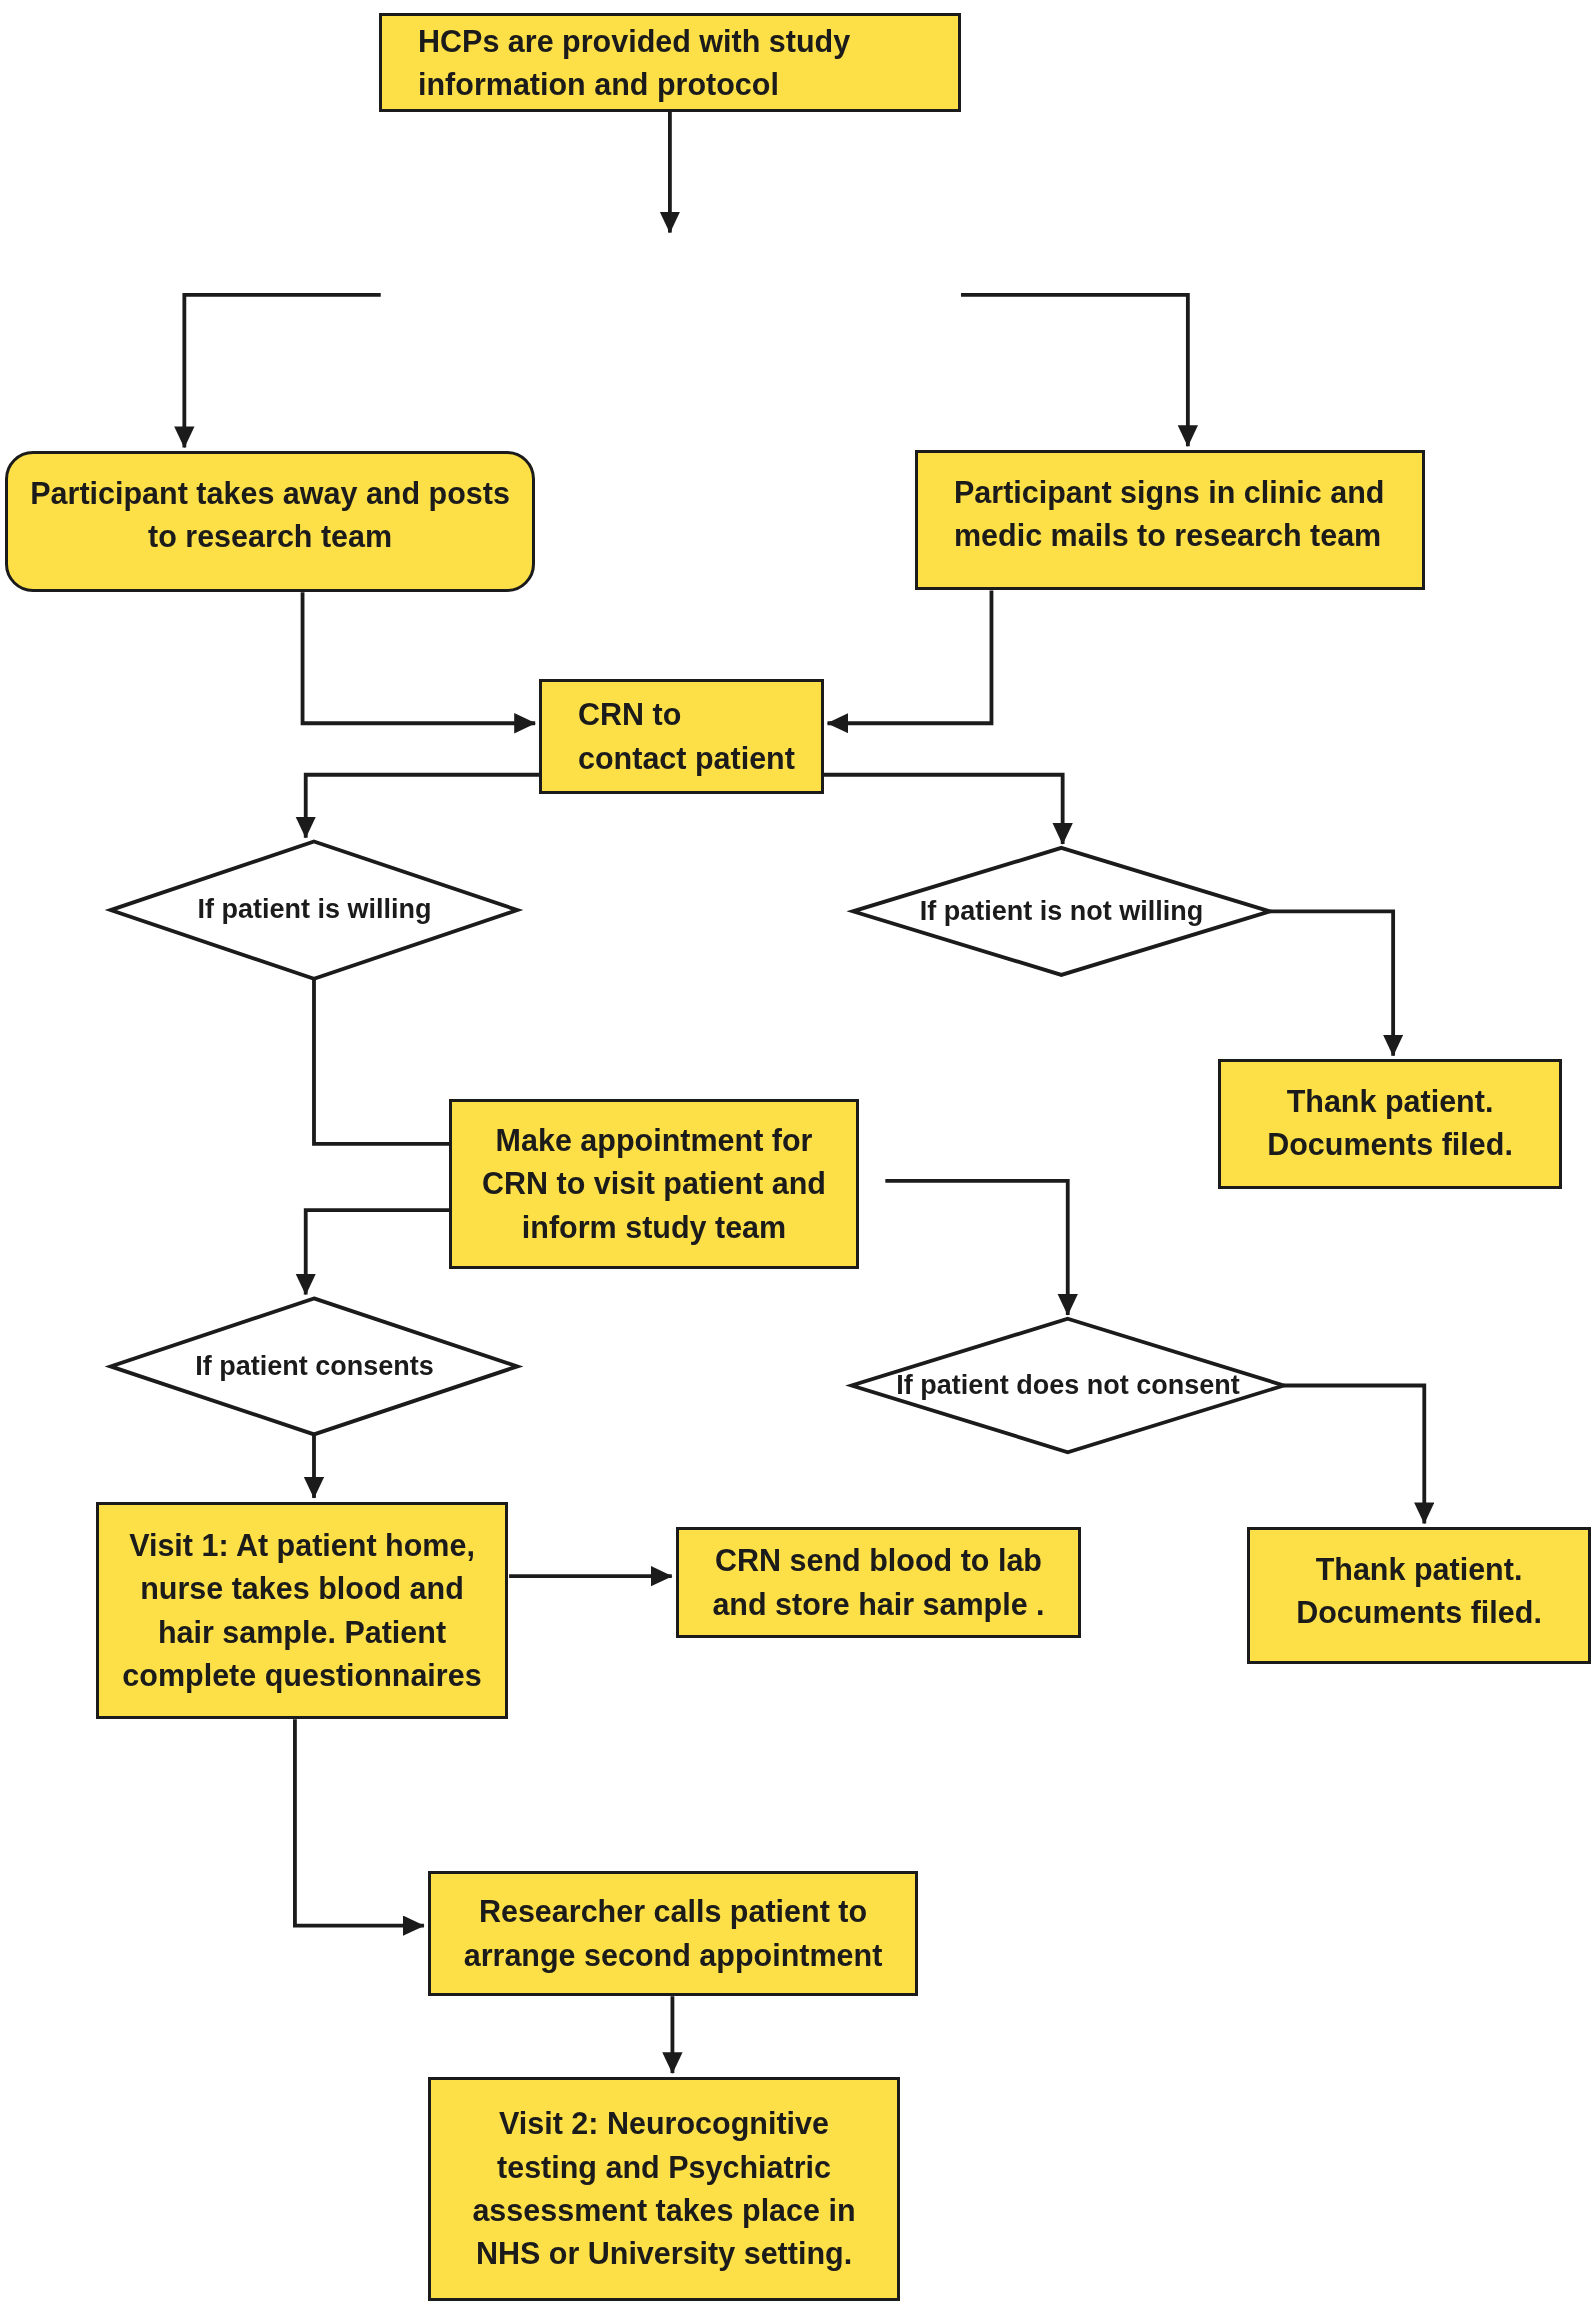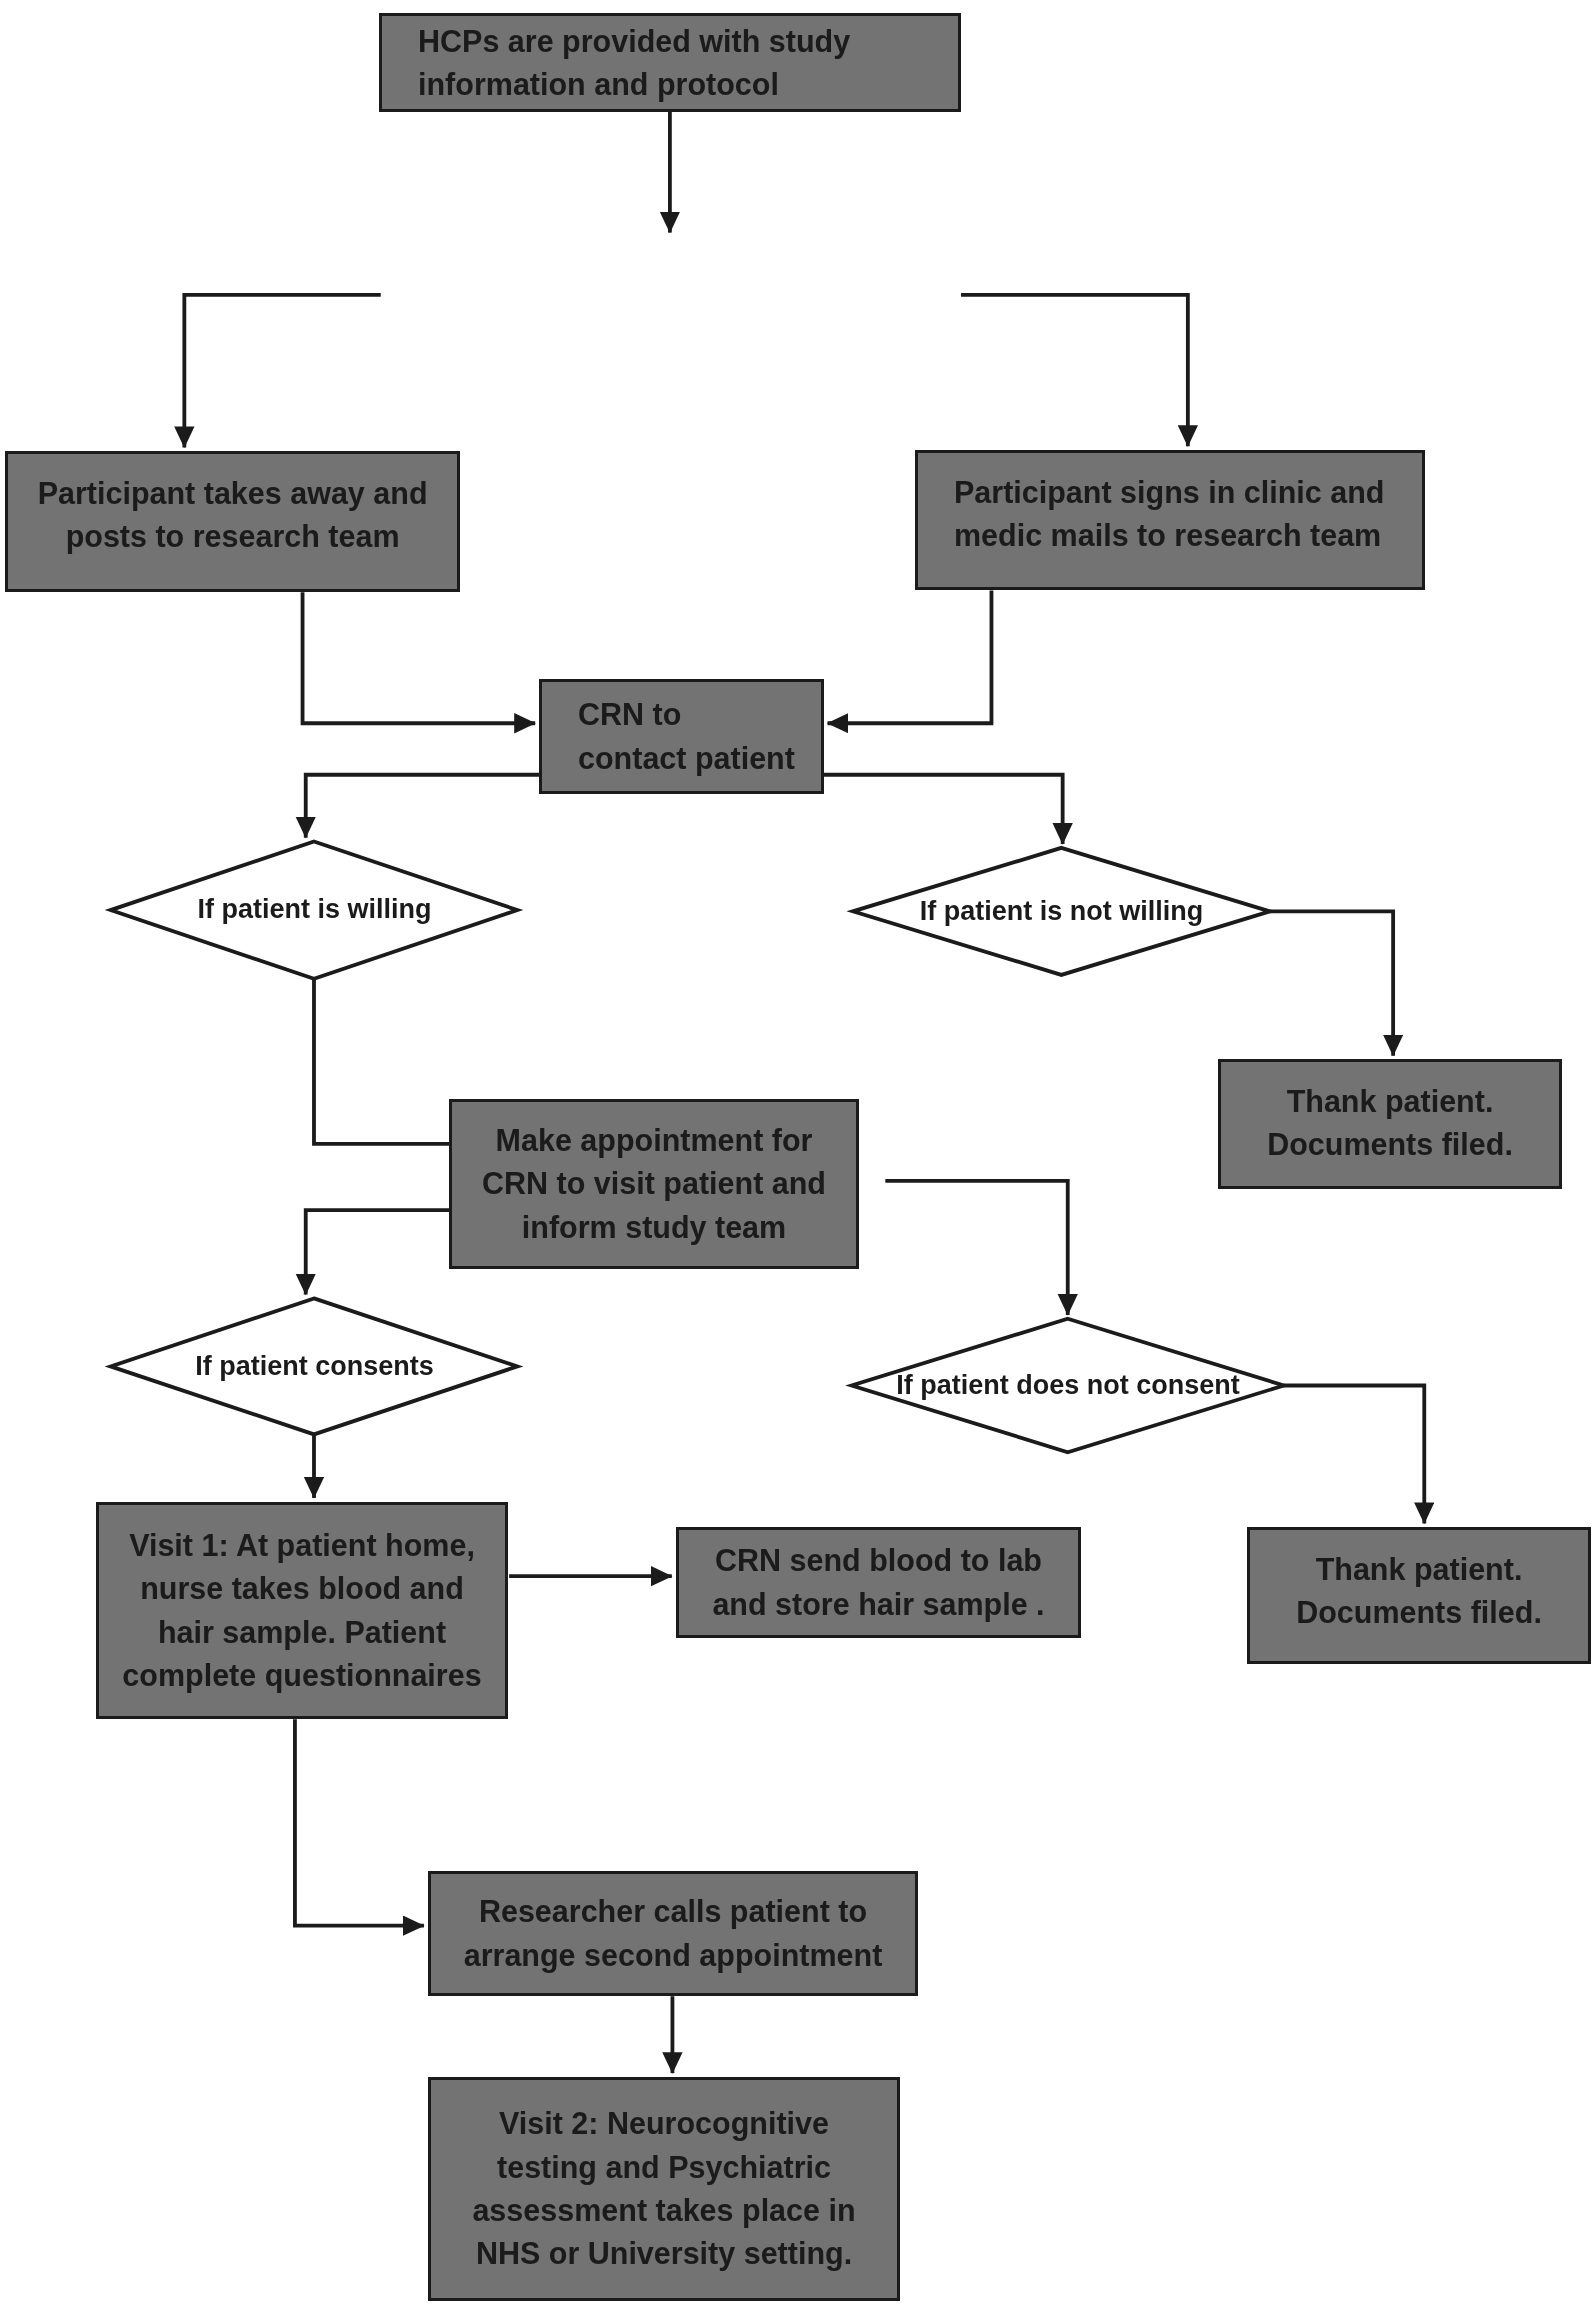--- a/index.html
+++ b/index.html
@@ -20,21 +20,21 @@
   svg.edges {
     position: absolute;
     left: 0; top: 0;
     width: 1594px;
     height: 2307px;
   }
   .node {
     position: absolute;
     box-sizing: border-box;
     border: 3.8px solid #1b1b1b;
-    background: #737373;
+    background: #fde047;
     color: #1b1b1b;
     font-size: 30.5px;
     font-weight: 700;
     line-height: 1.42;
     display: flex;
     align-items: center;
     justify-content: center;
     text-align: center;
     padding: 6.4px 21.6px;
   }
@@ -94,21 +94,21 @@
     <polygon points="1670,1334 1998,1434 1670,1534 1342,1434" fill="#ffffff" stroke="#1b1b1b" stroke-width="6"></polygon>
     <polygon points="494,2043 814,2150 494,2257 174,2150" fill="#ffffff" stroke="#1b1b1b" stroke-width="6"></polygon>
     <polygon points="1680,2075 2020,2180 1680,2285 1340,2180" fill="#ffffff" stroke="#1b1b1b" stroke-width="6"></polygon>
   </svg>
 
   <div class="node ta-left" style="left:379px; top:13.3px; width:582px; height:99px;">
     <span>HCPs are provided with study information and protocol</span>
   </div>
 
 
-  <div class="node ta-top" style="left:5.1px; top:451px; width:455px; height:141px;">
+  <div class="node ta-top" style="left:5.1px; top:451px; width:530px; height:141px;border-radius:28px;">
     <span>Participant takes away and posts to research team</span>
   </div>
 
   <div class="node ta-left ta-top" style="left:915px; top:450px; width:510px; height:140px;">
     <span>Participant signs in clinic and medic mails to research team</span>
   </div>
 
   <div class="node ta-left" style="left:539px; top:679px; width:285px; height:115px;">
     <span>CRN to contact patient</span>
   </div>

